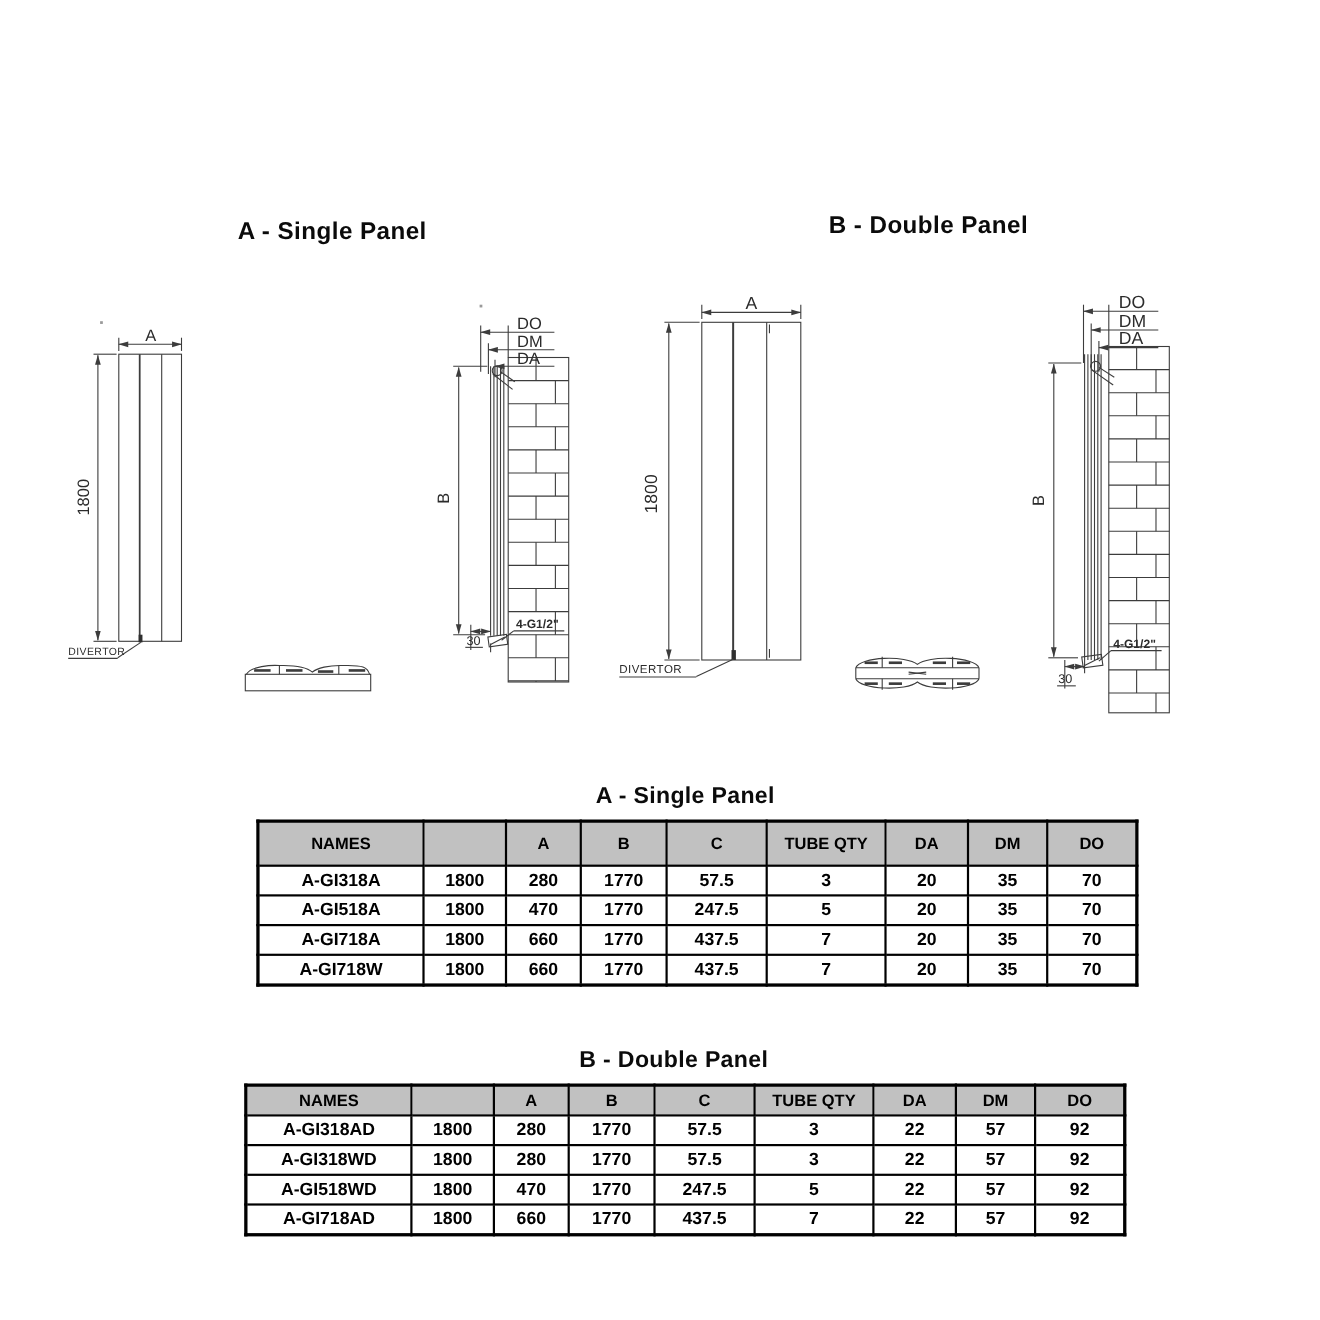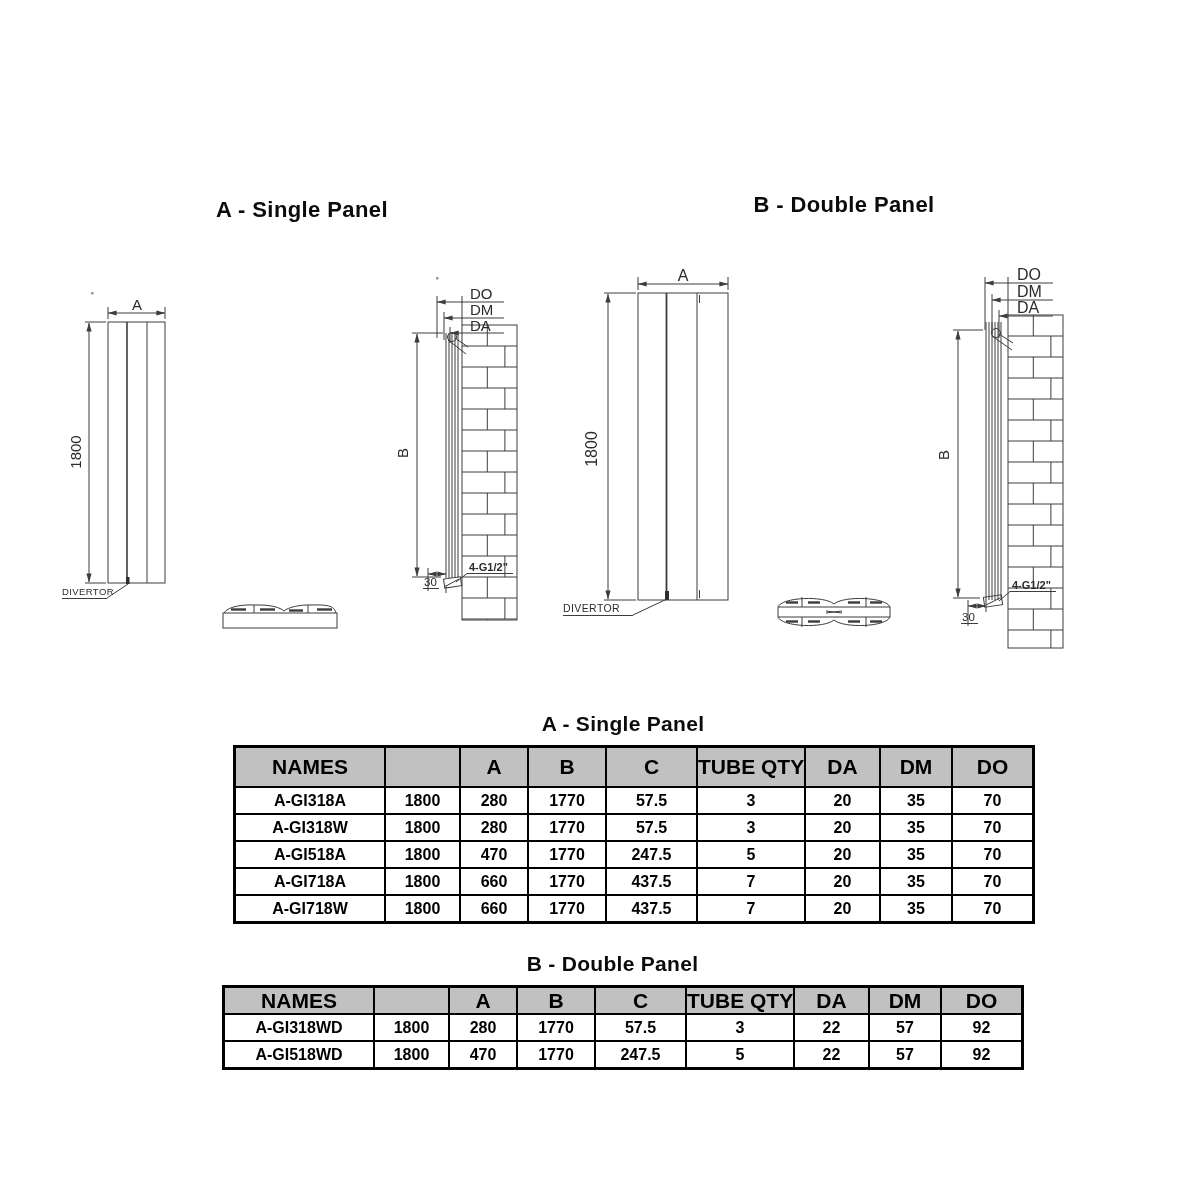--- a/index.html
+++ b/index.html
@@ -30,21 +30,21 @@
   .tbl-wrap.wb{left:222px;top:952px;width:781px;}
   .tbl-title{font-weight:bold;font-size:21px;text-align:center;letter-spacing:.3px;margin:0 0 9px 0;color:#0b0b0b;}
   table.spec{
     border-collapse:collapse;width:100%;table-layout:fixed;
     border:3px solid #000;
   }
   table.spec th, table.spec td{
     border:2px solid #000;text-align:center;vertical-align:middle;
     font-weight:bold;padding:0;overflow:hidden;white-space:nowrap;
   }
-  table.spec th{background:var(--header-bg,#c1c1c1);font-size:21px;}
+  table.spec th{background:var(--header-bg,#c1c1c1);font-size:15px;}
   table.spec td{font-size:16px;height:25px;}
   table.hdr-tall th{height:38px;}
   table.hdr-short th{height:25px;}
   table.spec th:nth-child(1){width:148px;}
   table.spec th:nth-child(2){width:73px;}
   table.spec th:nth-child(3){width:66px;}
   table.spec th:nth-child(4){width:76px;}
   table.spec th:nth-child(5){width:89px;}
   table.spec th:nth-child(6){width:106px;}
   table.spec th:nth-child(7){width:73px;}
@@ -362,31 +362,20 @@
             <td>1800</td>
             <td>280</td>
             <td>1770</td>
             <td>57.5</td>
             <td>3</td>
             <td>20</td>
             <td>35</td>
             <td>70</td>
           </tr>
           <tr>
-            <td>A-GI318W</td>
-            <td>1800</td>
-            <td>280</td>
-            <td>1770</td>
-            <td>57.5</td>
-            <td>3</td>
-            <td>20</td>
-            <td>35</td>
-            <td>70</td>
-          </tr>
-          <tr>
             <td>A-GI518A</td>
             <td>1800</td>
             <td>470</td>
             <td>1770</td>
             <td>247.5</td>
             <td>5</td>
             <td>20</td>
             <td>35</td>
             <td>70</td>
           </tr>
@@ -427,38 +416,60 @@
             <th>B</th>
             <th>C</th>
             <th>TUBE QTY</th>
             <th>DA</th>
             <th>DM</th>
             <th>DO</th>
           </tr>
         </thead>
       <tbody>
           <tr>
-            <td>A-GI318WD</td>
+            <td>A-GI318AD</td>
             <td>1800</td>
             <td>280</td>
             <td>1770</td>
             <td>57.5</td>
             <td>3</td>
             <td>22</td>
             <td>57</td>
             <td>92</td>
           </tr>
           <tr>
+            <td>A-GI318WD</td>
+            <td>1800</td>
+            <td>280</td>
+            <td>1770</td>
+            <td>57.5</td>
+            <td>3</td>
+            <td>22</td>
+            <td>57</td>
+            <td>92</td>
+          </tr>
+          <tr>
             <td>A-GI518WD</td>
             <td>1800</td>
             <td>470</td>
             <td>1770</td>
             <td>247.5</td>
             <td>5</td>
             <td>22</td>
             <td>57</td>
             <td>92</td>
           </tr>
+          <tr>
+            <td>A-GI718AD</td>
+            <td>1800</td>
+            <td>660</td>
+            <td>1770</td>
+            <td>437.5</td>
+            <td>7</td>
+            <td>22</td>
+            <td>57</td>
+            <td>92</td>
+          </tr>
         </tbody>
     </table>
   </div>
 
 </div>
 
 </body></html>

